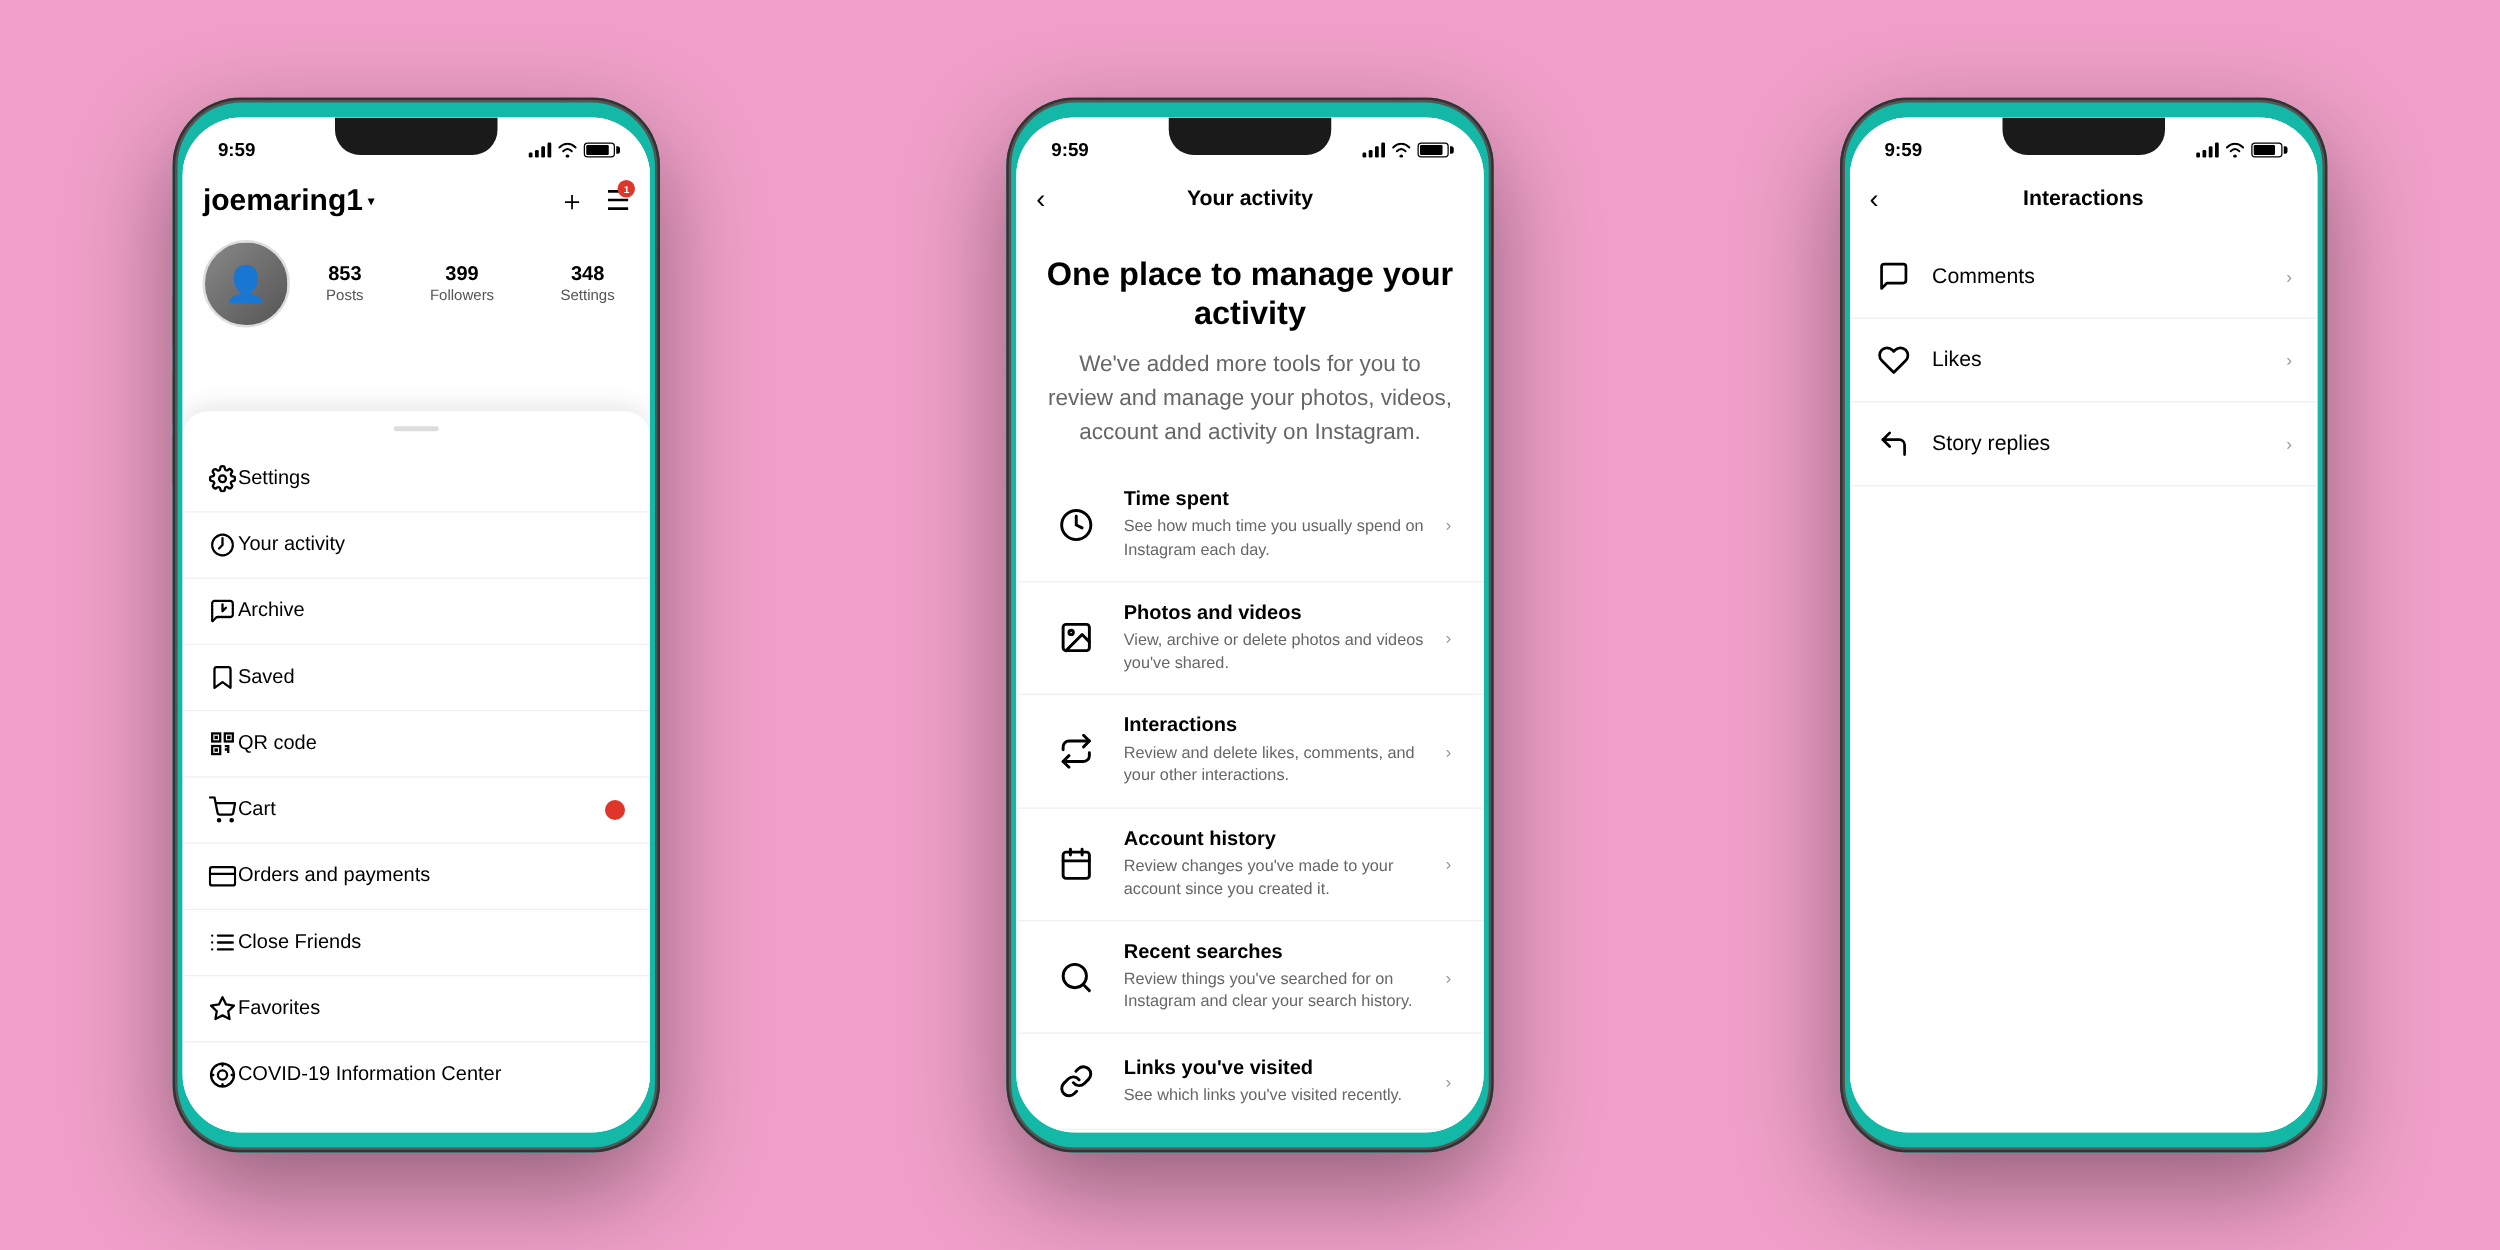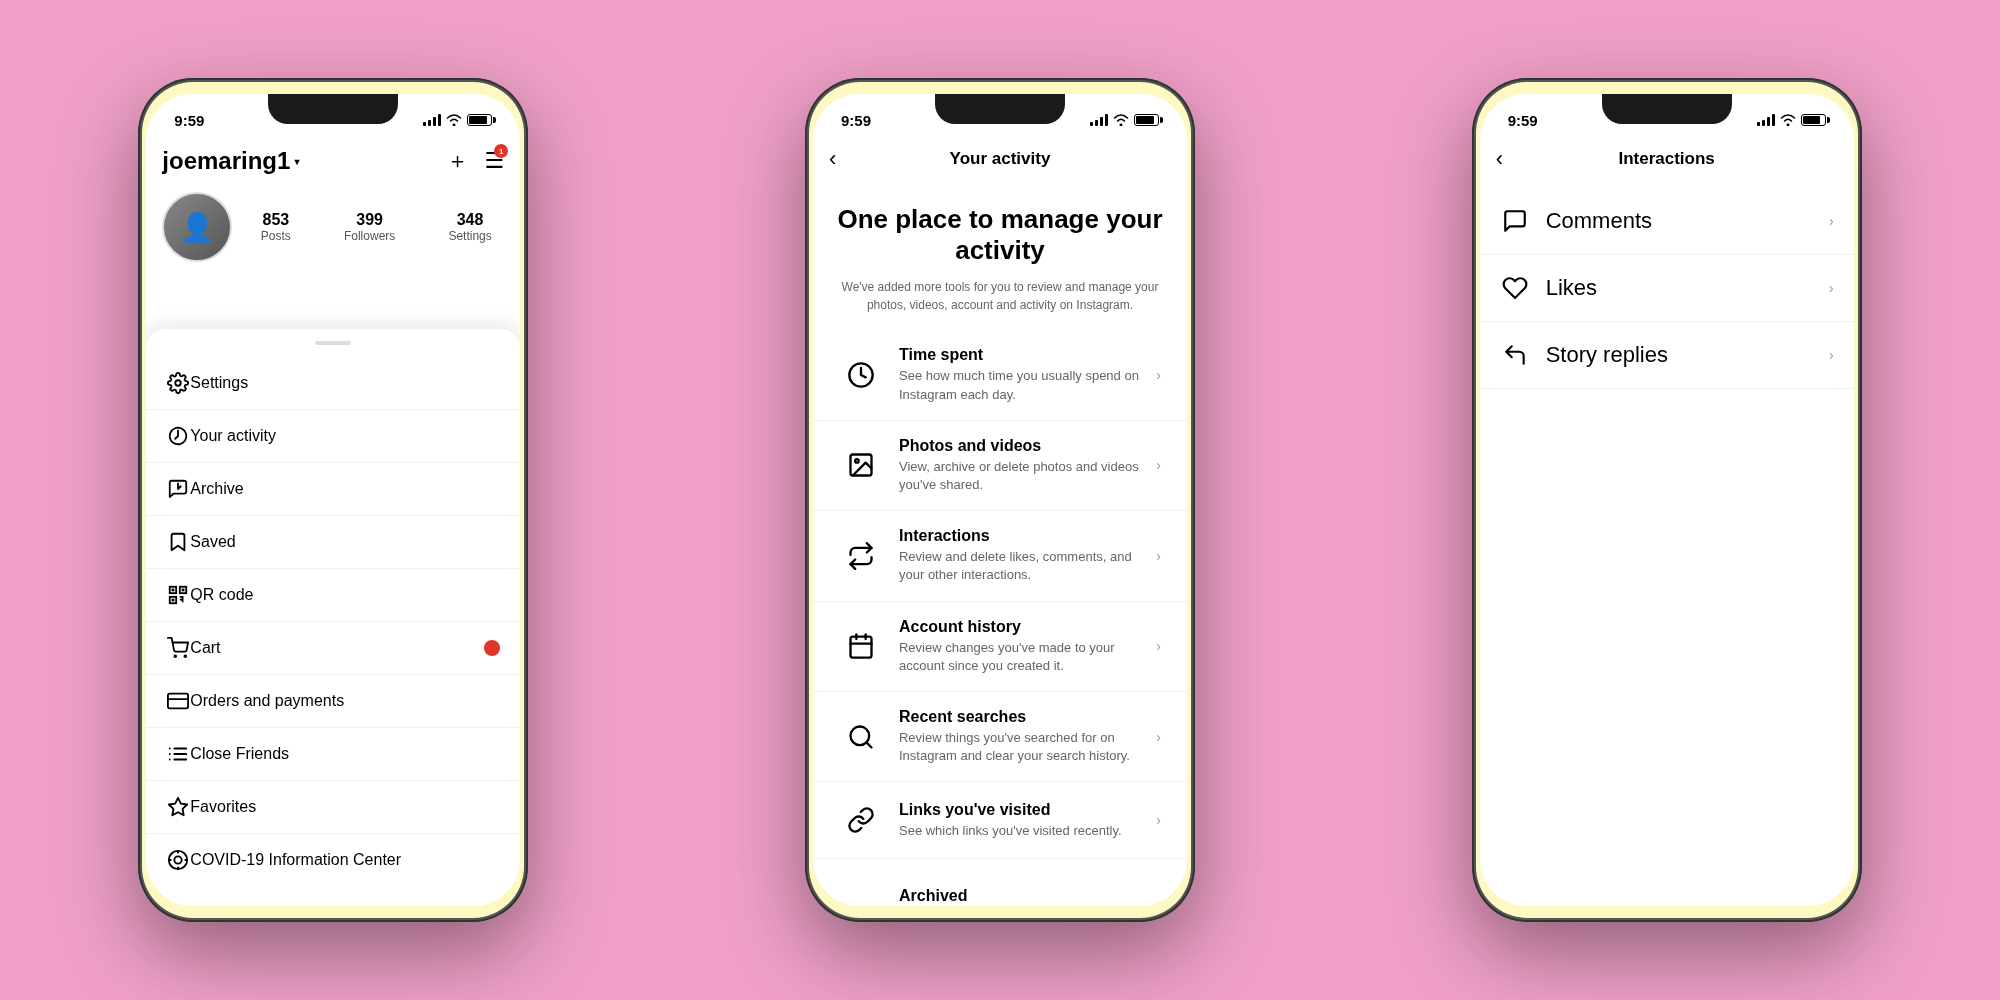--- a/index.html
+++ b/index.html
@@ -11,21 +11,21 @@
       align-items: center;
       justify-content: space-around;
       font-family: -apple-system, BlinkMacSystemFont, 'Segoe UI', sans-serif;
       overflow: hidden;
     }
 
     
     .phone {
       width: 390px;
       height: 844px;
-      background: #fef9c3;
+      background: #14b8a6;
       border-radius: 55px;
       position: relative;
       box-shadow: 0 30px 80px rgba(0,0,0,0.4), inset 0 0 0 2px #333, inset 0 0 0 4px #555;
       display: flex;
       flex-direction: column;
       align-items: center;
       overflow: hidden;
     }
 
     
@@ -276,21 +276,21 @@
       padding: 24px 24px 16px;
       text-align: center;
     }
     .activity-hero h1 {
       font-size: 26px;
       font-weight: 800;
       line-height: 1.2;
       margin-bottom: 12px;
     }
     .activity-hero p {
-      font-size: 12px;
+      font-size: 18px;
       color: #666;
       line-height: 1.5;
     }
 
     .activity-list { padding: 0; }
     .activity-row {
       display: flex;
       align-items: center;
       padding: 16px 26px;
       border-bottom: 0.5px solid #f0f0f0;
@@ -335,21 +335,21 @@
       width: 30px;
       height: 30px;
       display: flex;
       align-items: center;
       justify-content: center;
       font-size: 22px;
       color: #000;
     }
     .interaction-label {
       flex: 1;
-      font-size: 22px;
+      font-size: 17px;
       color: #000;
     }
     .interaction-chevron {
       color: #999;
       font-size: 14px;
     }
 
     
     svg { display: block; }
   </style>

